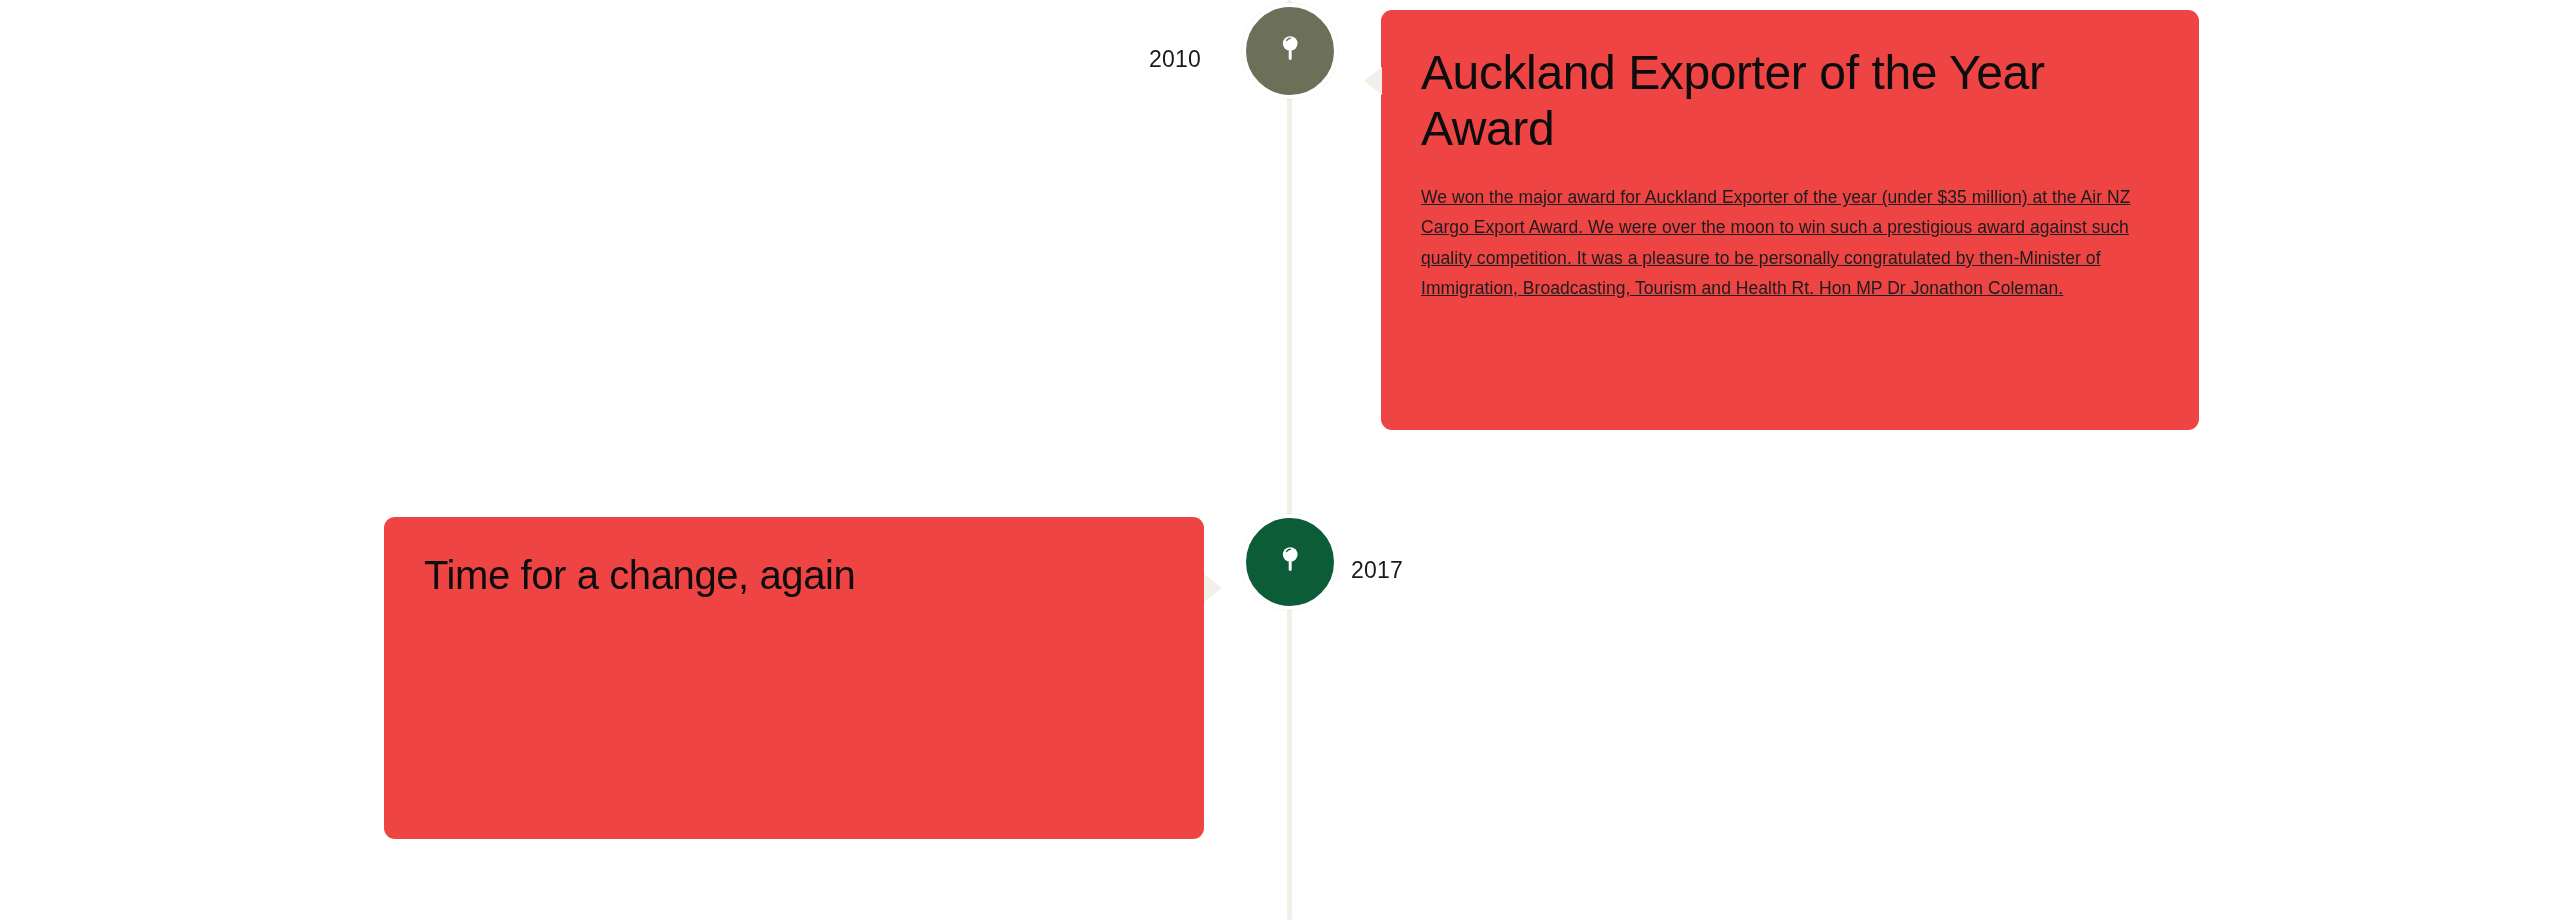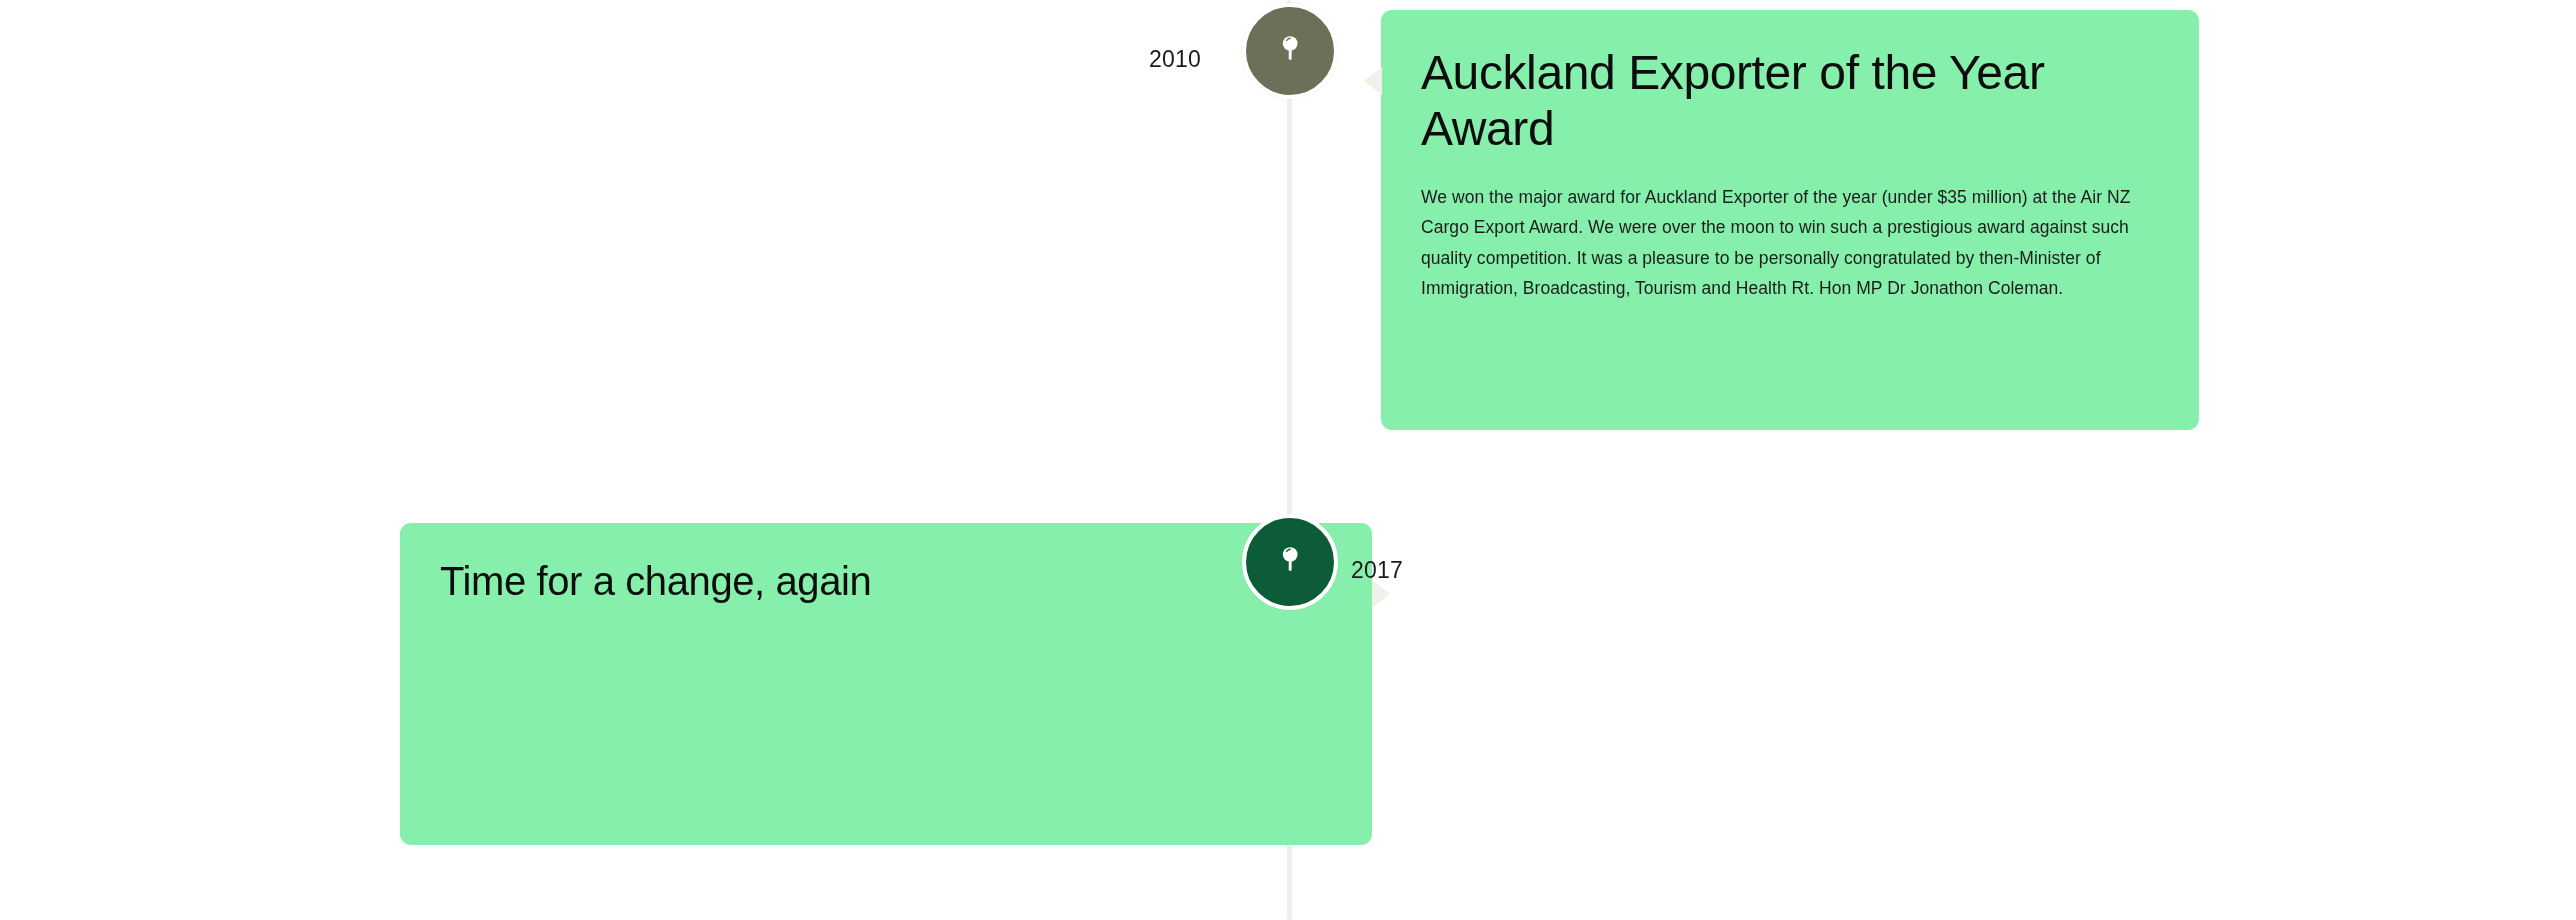--- a/index.html
+++ b/index.html
@@ -73,36 +73,35 @@
     letter-spacing: 0.2px;
     white-space: nowrap;
     z-index: 2;
   }
   .year--left  { right: 1375px; top: 48px; text-align: right; }
   .year--right { left: 1351px;  top: 48px; }
 
   
   .card {
     position: absolute;
-    background: #86efac;
+    background: #ef4444;
     border-radius: 11px;
     padding: 35px 40px 39px 40px;
   }
   .card--right {
     left: 1381px;
     top: 10px;
     width: 818px;
     min-height: 420px;
   }
   .card--left {
     left: 384px;
-    top: 12px;
-    width: 972px;
+    top: 6px;
+    width: 820px;
     min-height: 322px;
-    margin-left: 16px;
   }
 
   
   .card::before {
     content: "";
     position: absolute;
     top: 57px;
     width: 0;
     height: 0;
     border-top: 14.7px solid transparent;
@@ -135,21 +134,21 @@
     margin-bottom: 24px;
   }
 
   .card-body {
     color: #1c1c1c;
     font-size: 17.5px;
     line-height: 1.72;
     font-weight: 400;
     letter-spacing: 0.05px;
   }
-  .card--right .card-body { max-width: 745px; }
+  .card--right .card-body { max-width: 745px; text-decoration: underline; }
   .card--left  .card-body { max-width: 736px; }
 </style>
 </head>
 <body>
 
 <div class="timeline">
 
   <div class="timeline-axis"></div>
 
   <div class="entry entry--2010">

